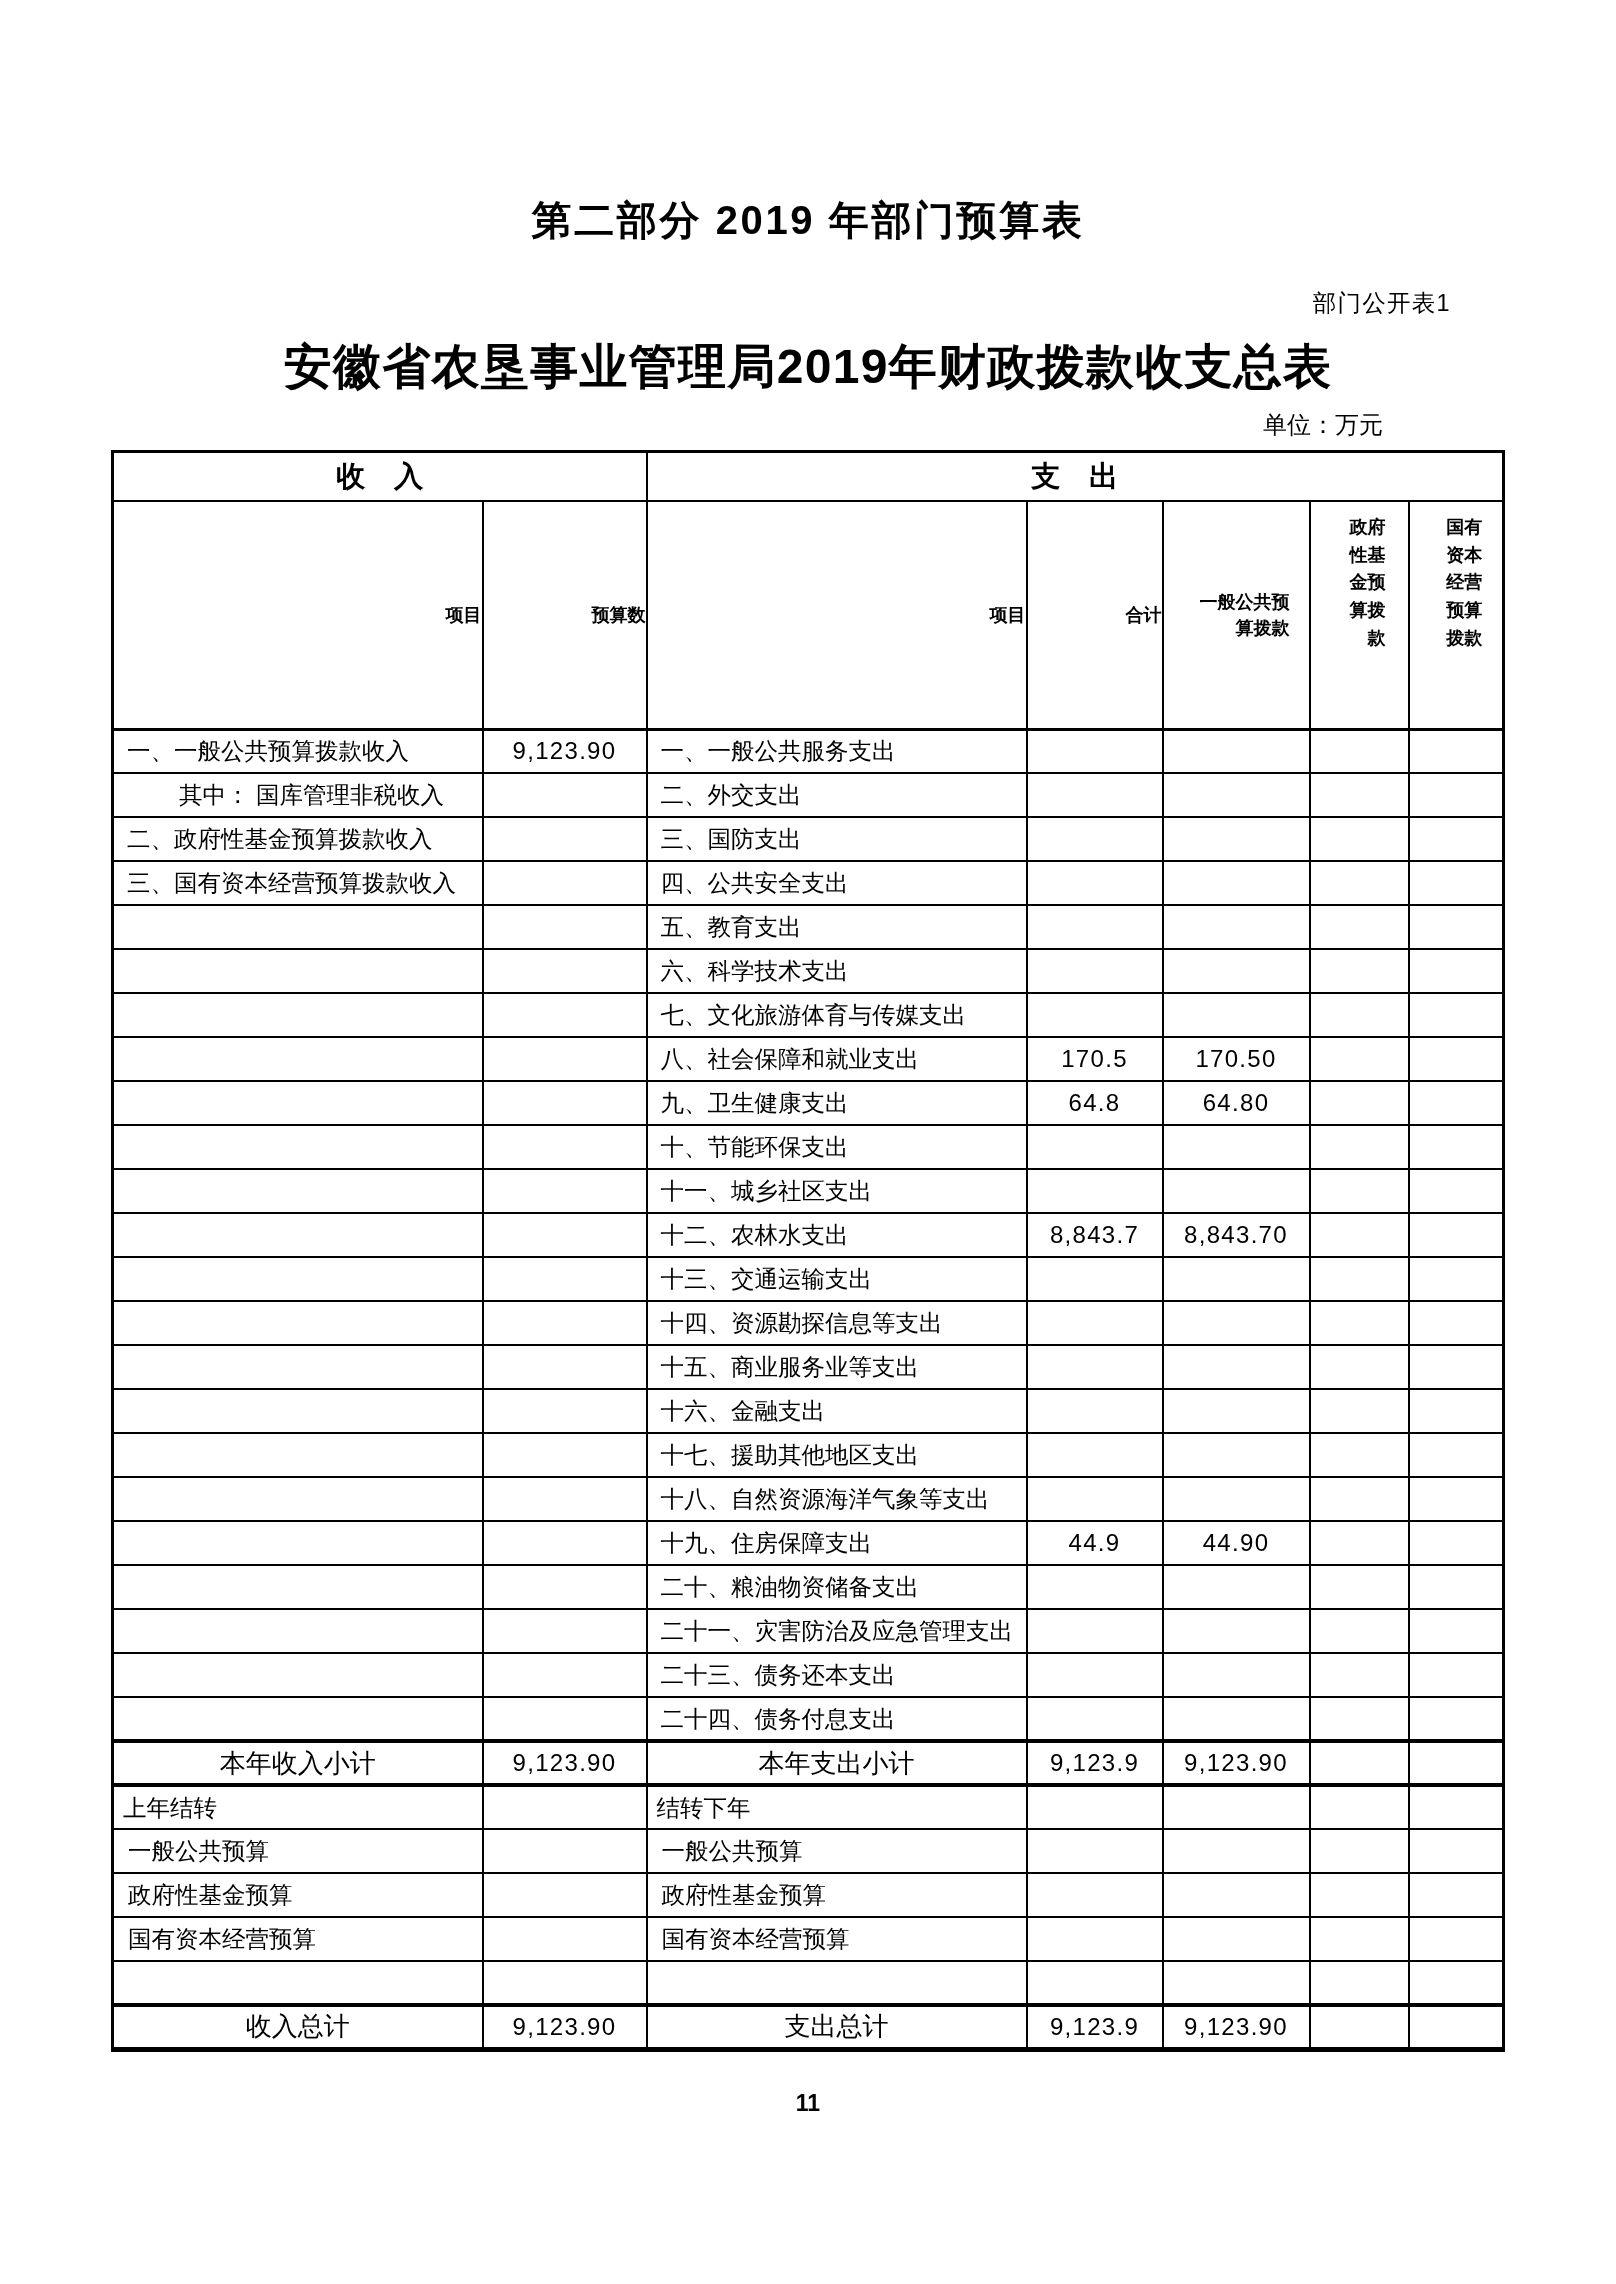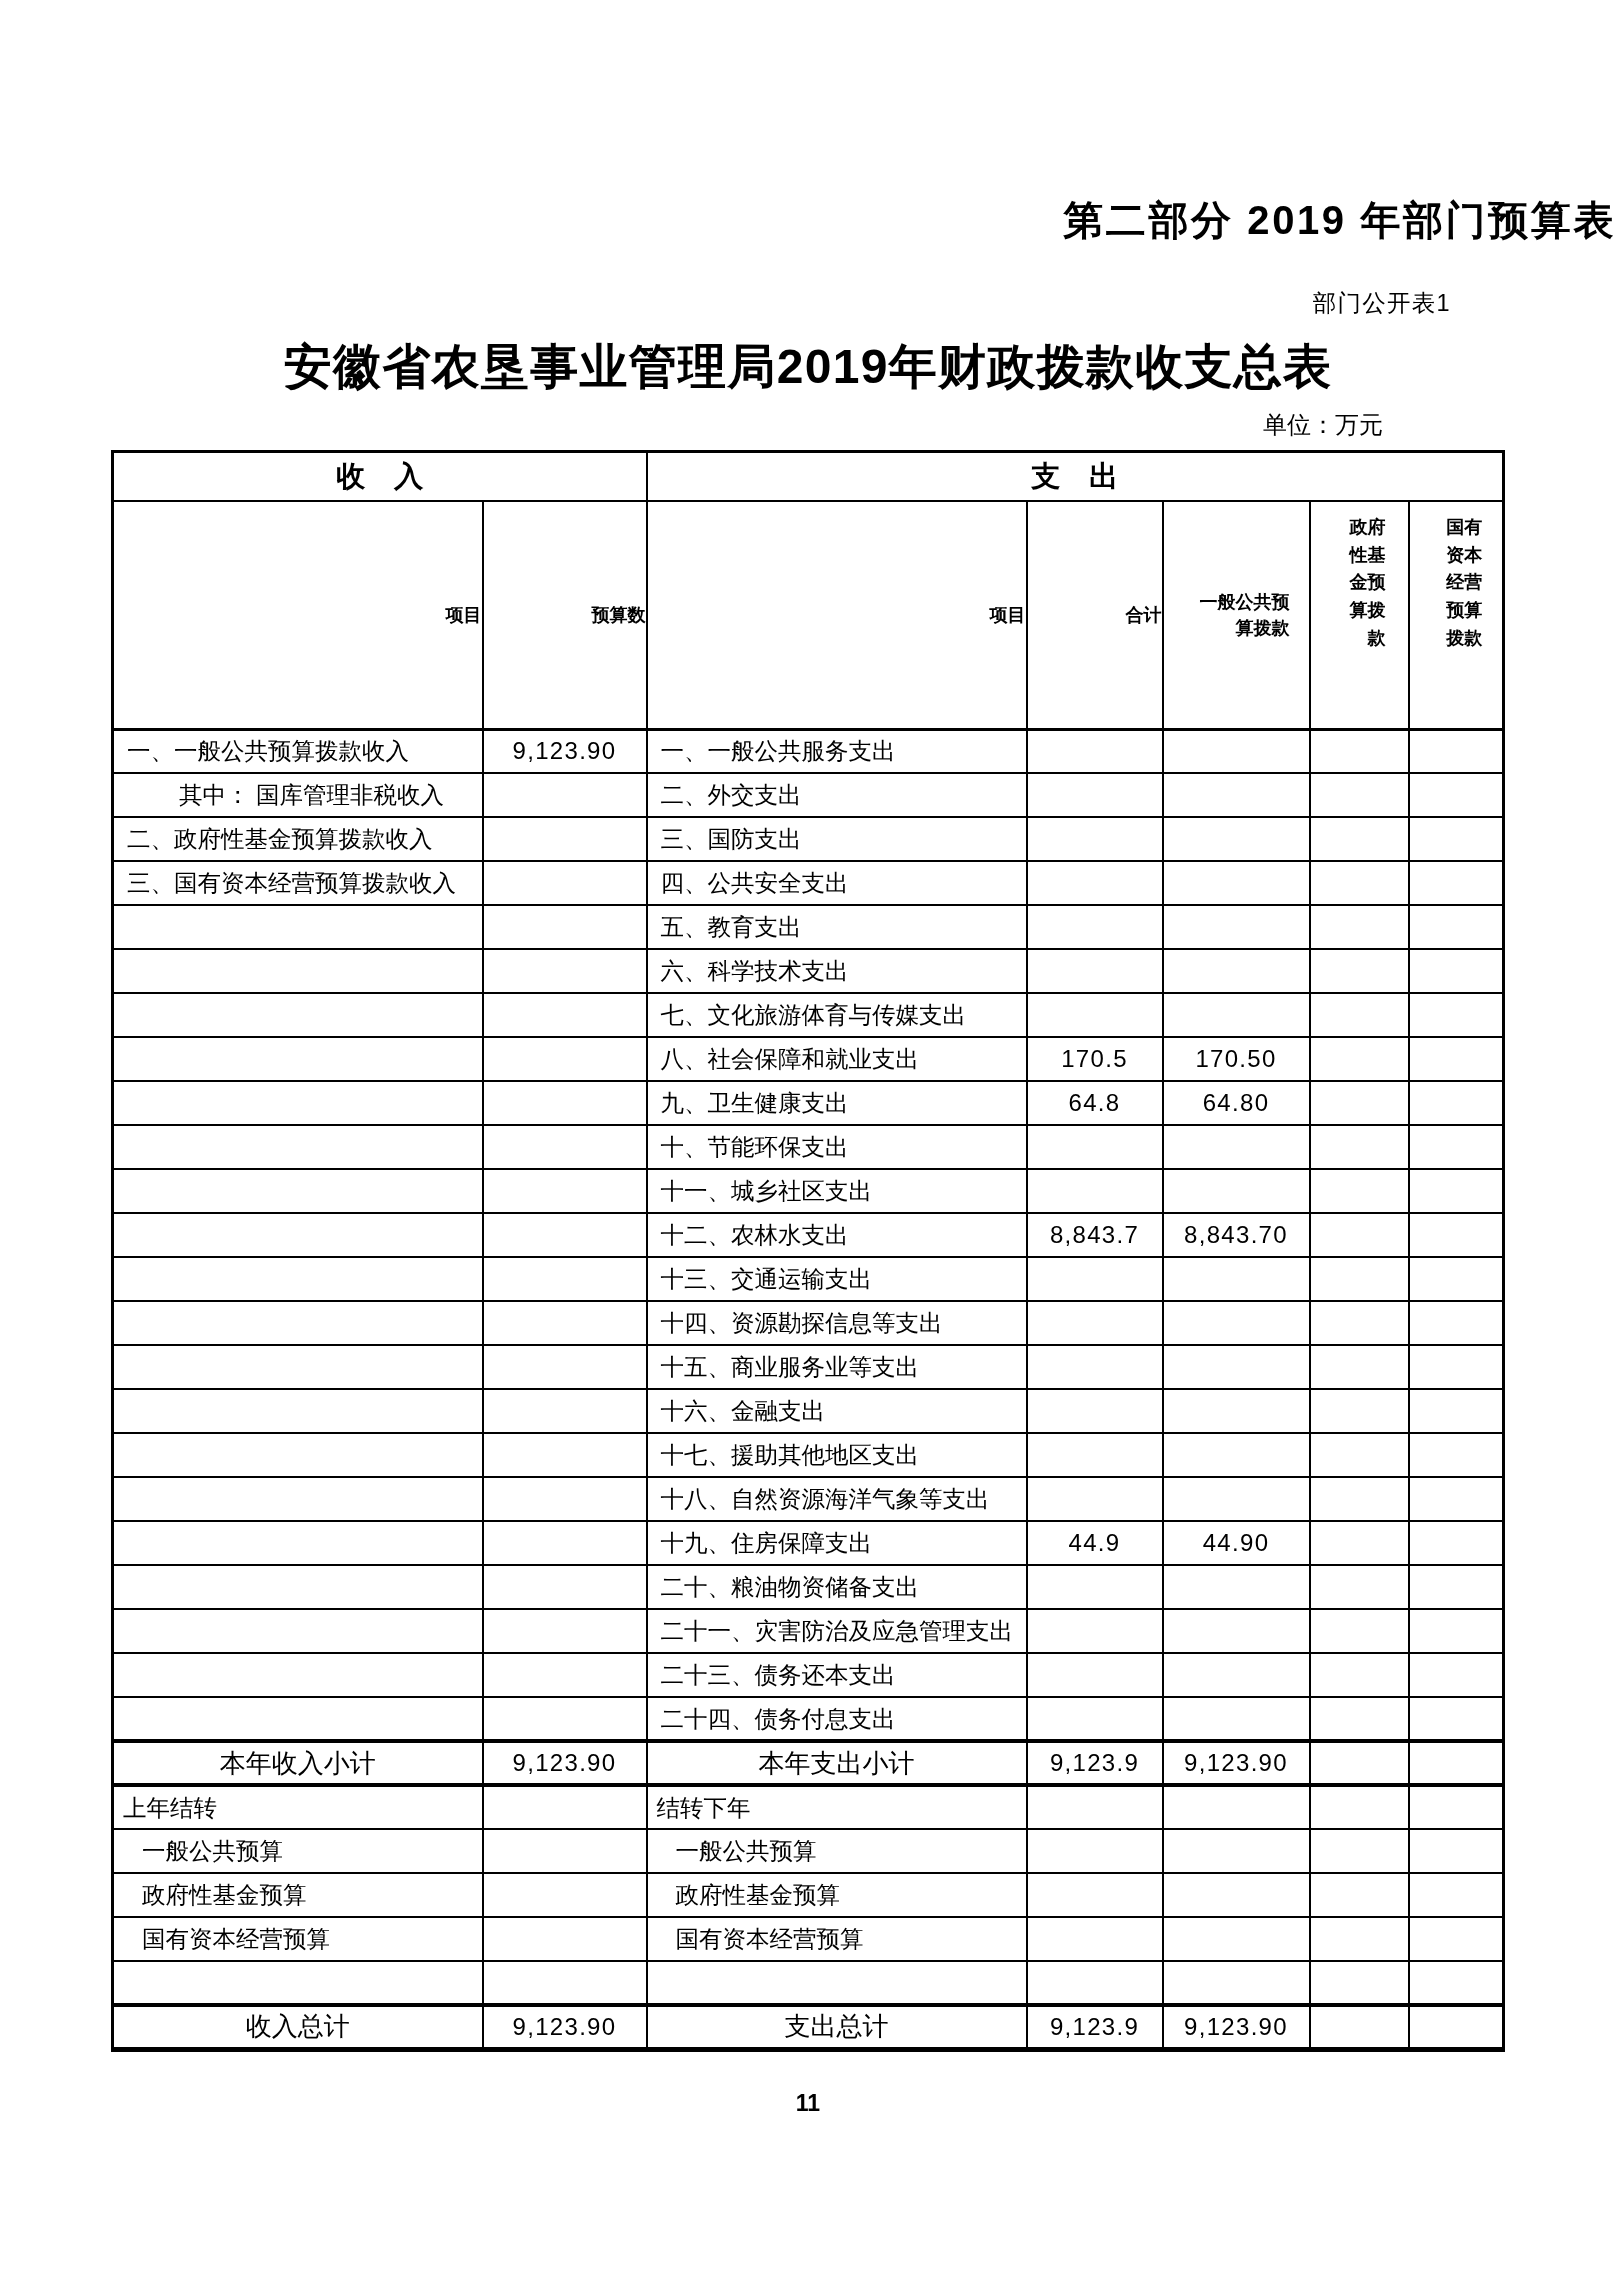--- a/index.html
+++ b/index.html
@@ -14,21 +14,21 @@
     background: #ffffff;
     color: #000;
     font-family: "Liberation Sans", sans-serif;
     overflow: hidden;
   }
   .section-title {
     position: absolute;
     top: 193px;
     left: 0;
     width: 100%;
-    text-align: right;
+    text-align: center;
     font-size: 40px;
     font-weight: bold;
     letter-spacing: 2.6px;
   }
   .table-label {
     position: absolute;
     top: 287px;
     right: 165px;
     font-size: 23.5px;
     letter-spacing: 1.3px;
@@ -104,21 +104,21 @@
     height: 44px;
   }
   tbody td {
     font-size: 23.5px;
     vertical-align: middle;
     white-space: nowrap;
   }
   td.label { text-align: left; }
   td.label.item   { padding-left: 13px; margin-left: 8px; }
   td.label.sub    { padding-left: 65px; }
-  td.label.indent { padding-left: 28px; margin-top: 48px; }
+  td.label.indent { padding-left: 14px; margin-top: 48px; }
   td.label.carry  { padding-left: 9px; margin-left: 17px; }
   td.label.subtotal {
     text-align: center;
     font-weight: normal;
     font-size: 26px;
     padding-left: 0;
   }
   td.num {
     text-align: center;
     letter-spacing: 1.3px;

